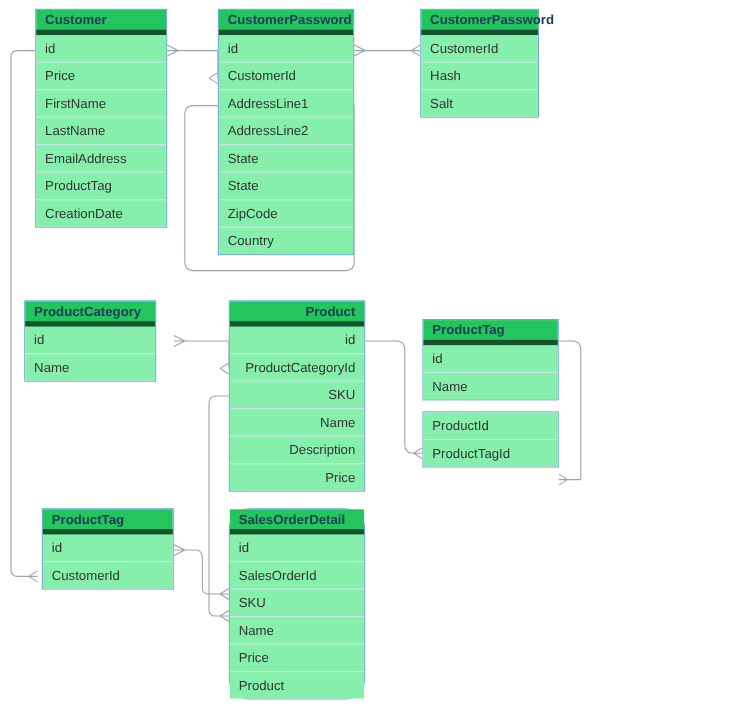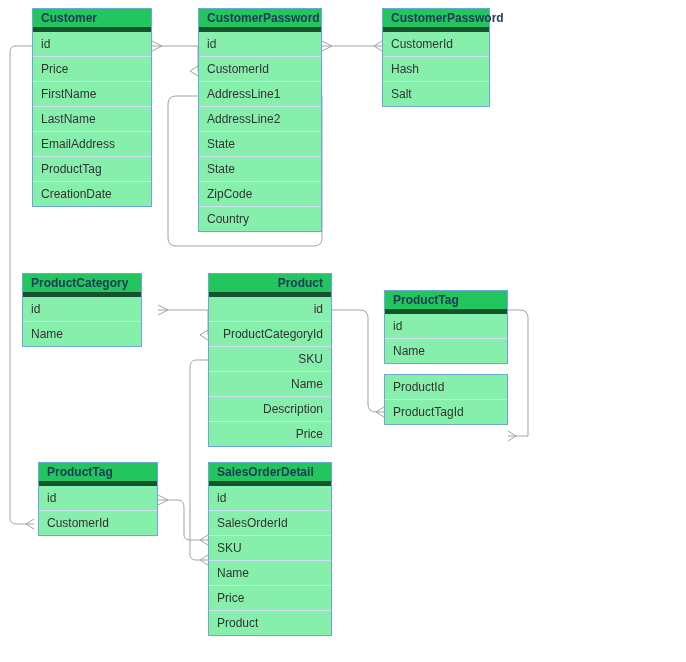--- a/index.html
+++ b/index.html
@@ -125,21 +125,21 @@
   <div class="entity-row">ProductId</div>
   <div class="entity-row">ProductTagId</div>
 </div>
 
 <div class="entity" style="left:38px; top:462px; width:120px;">
   <div class="entity-header">ProductTag</div>
   <div class="entity-row">id</div>
   <div class="entity-row">CustomerId</div>
 </div>
 
-<div class="entity" style="left:208px; top:462px; width:124px;">
+<div class="entity" style="left:208px; top:462px; width:124px;border-radius:19px;">
   <div class="entity-header">SalesOrderDetail</div>
   <div class="entity-row">id</div>
   <div class="entity-row">SalesOrderId</div>
   <div class="entity-row">SKU</div>
   <div class="entity-row">Name</div>
   <div class="entity-row">Price</div>
   <div class="entity-row">Product</div>
 </div>
 
 </body></html>

